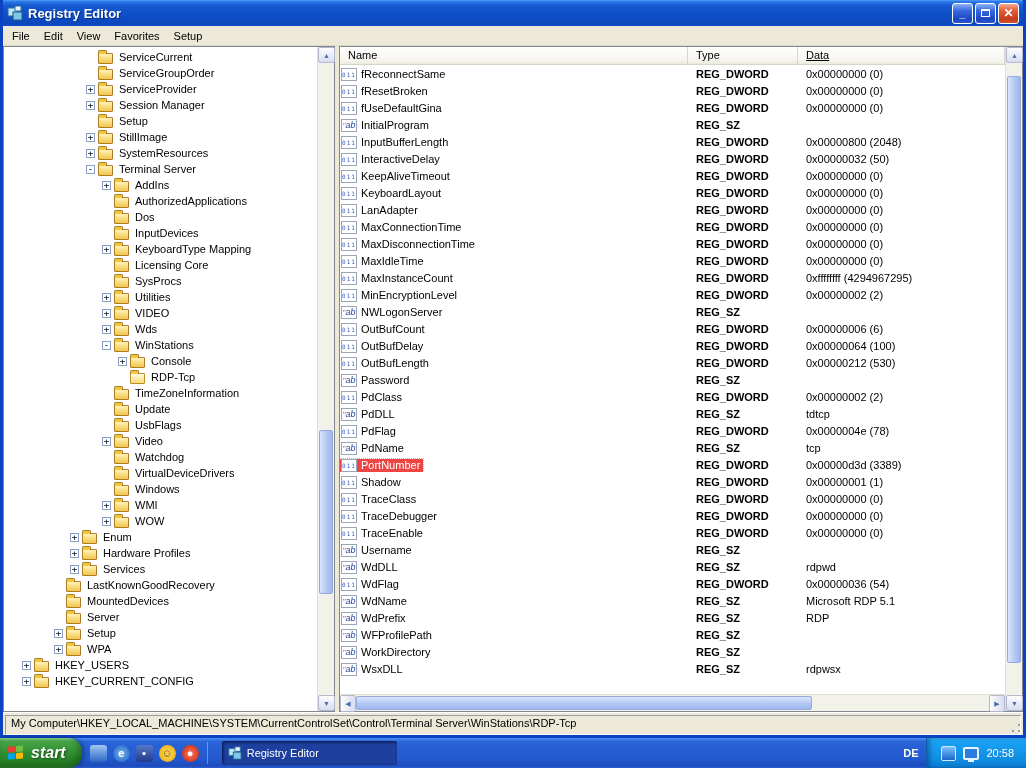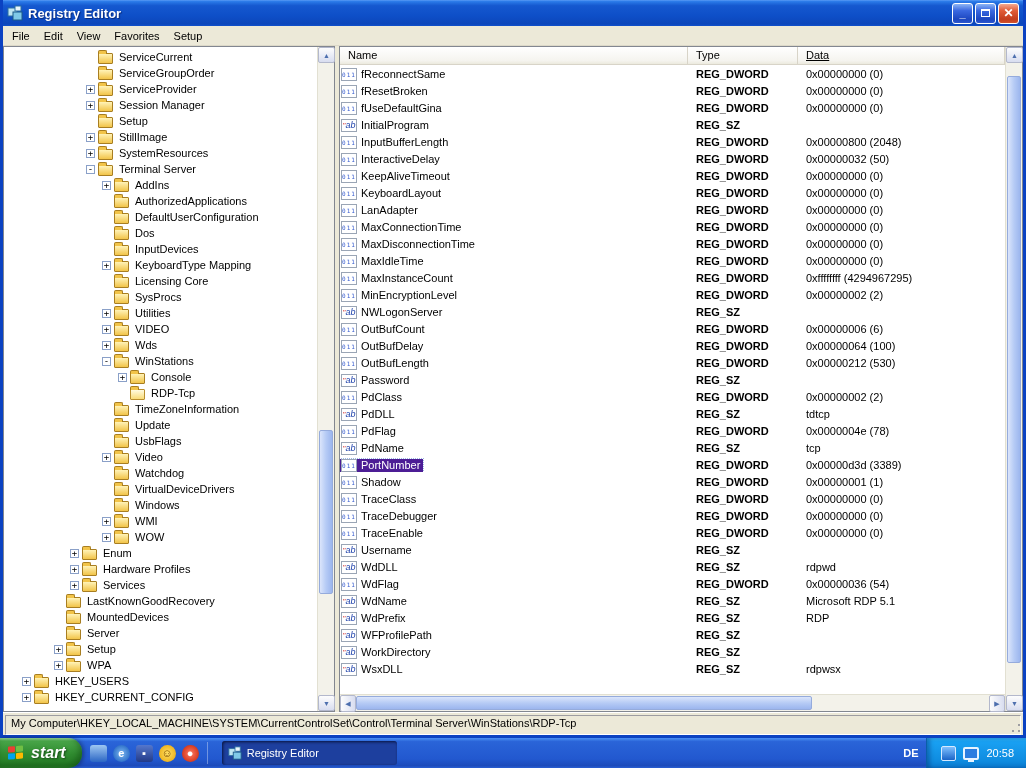--- a/index.html
+++ b/index.html
@@ -59,21 +59,21 @@
   .hcell.name { width:348px; flex:none; }
   .hcell.type { width:110px; flex:none; }
   .hcell.data { flex:1;text-decoration:underline; }
   .list-body { flex:1; min-height:0; overflow:hidden; }
   .list-row { height:17px; display:flex; align-items:center; white-space:nowrap; }
   .cell { overflow:hidden; }
   .cell.name { width:348px; flex:none; }
   .cell.type { width:110px; flex:none; padding-left:8px;font-weight:bold; }
   .cell.data { flex:1; padding-left:8px; }
   .name-inner { display:inline-flex; align-items:center; gap:4px; padding:0 3px 0 1px; }
-  .name-inner.selected { background:#4c1d95; color:#fff; outline:1px dotted #9cb6e6; }
+  .name-inner.selected { background:#ef4444; color:#fff; outline:1px dotted #9cb6e6; }
   .icon-ab, .icon-dword { flex:none; width:16px; height:13px; background:#fff; border:1px solid #9aa5b5;
                  text-align:center; color:#1c3faa; }
   .icon-ab { font-size:9px; line-height:11px; font-style:italic; }
   .icon-ab::before { content:'"'; color:#c22; font-size:8px; }
   .icon-dword { font-size:6px; line-height:11px; letter-spacing:1px; color:#3a5fd0;
                 font-family:"DejaVu Sans Mono", monospace; }
 
   
   .sb-v { width:17px; flex:none; display:flex; flex-direction:column; background:#f3f2ea; border-left:1px solid #e2e0d2; }
   .sb-h { height:17px; flex:none; display:flex; background:#f3f2ea; border-top:1px solid #e2e0d2; }
@@ -217,26 +217,20 @@
               <span class="tree-indent" style="width: 96px;"></span>
               <span class="expander plus">+</span>
               <span class="folder-icon"></span>
               <span class="tree-label">AddIns</span>
             </div>
             <div class="tree-row">
               <span class="tree-indent" style="width: 96px;"></span>
               <span class="expander none"></span>
               <span class="folder-icon"></span>
               <span class="tree-label">AuthorizedApplications</span>
-            </div>
-            <div class="tree-row">
-              <span class="tree-indent" style="width: 96px;"></span>
-              <span class="expander none"></span>
-              <span class="folder-icon"></span>
-              <span class="tree-label">DefaultUserConfiguration</span>
             </div>
             <div class="tree-row">
               <span class="tree-indent" style="width: 96px;"></span>
               <span class="expander none"></span>
               <span class="folder-icon"></span>
               <span class="tree-label">Dos</span>
             </div>
             <div class="tree-row">
               <span class="tree-indent" style="width: 96px;"></span>
               <span class="expander none"></span>

